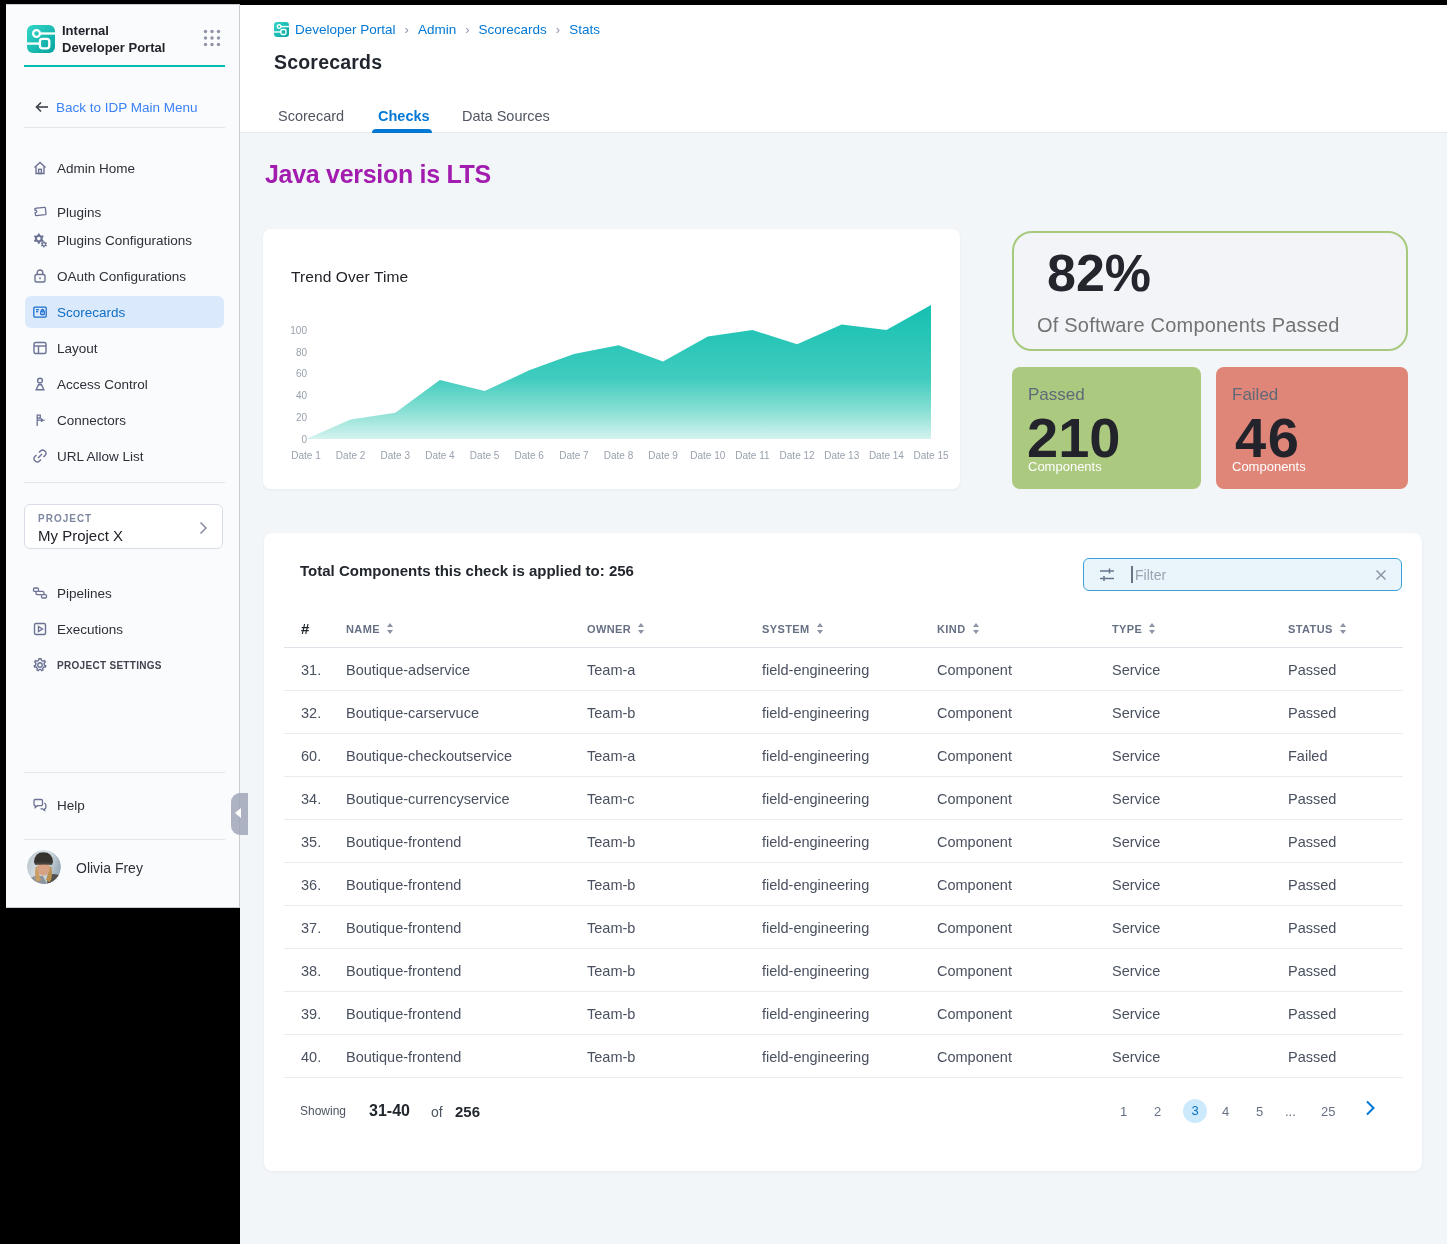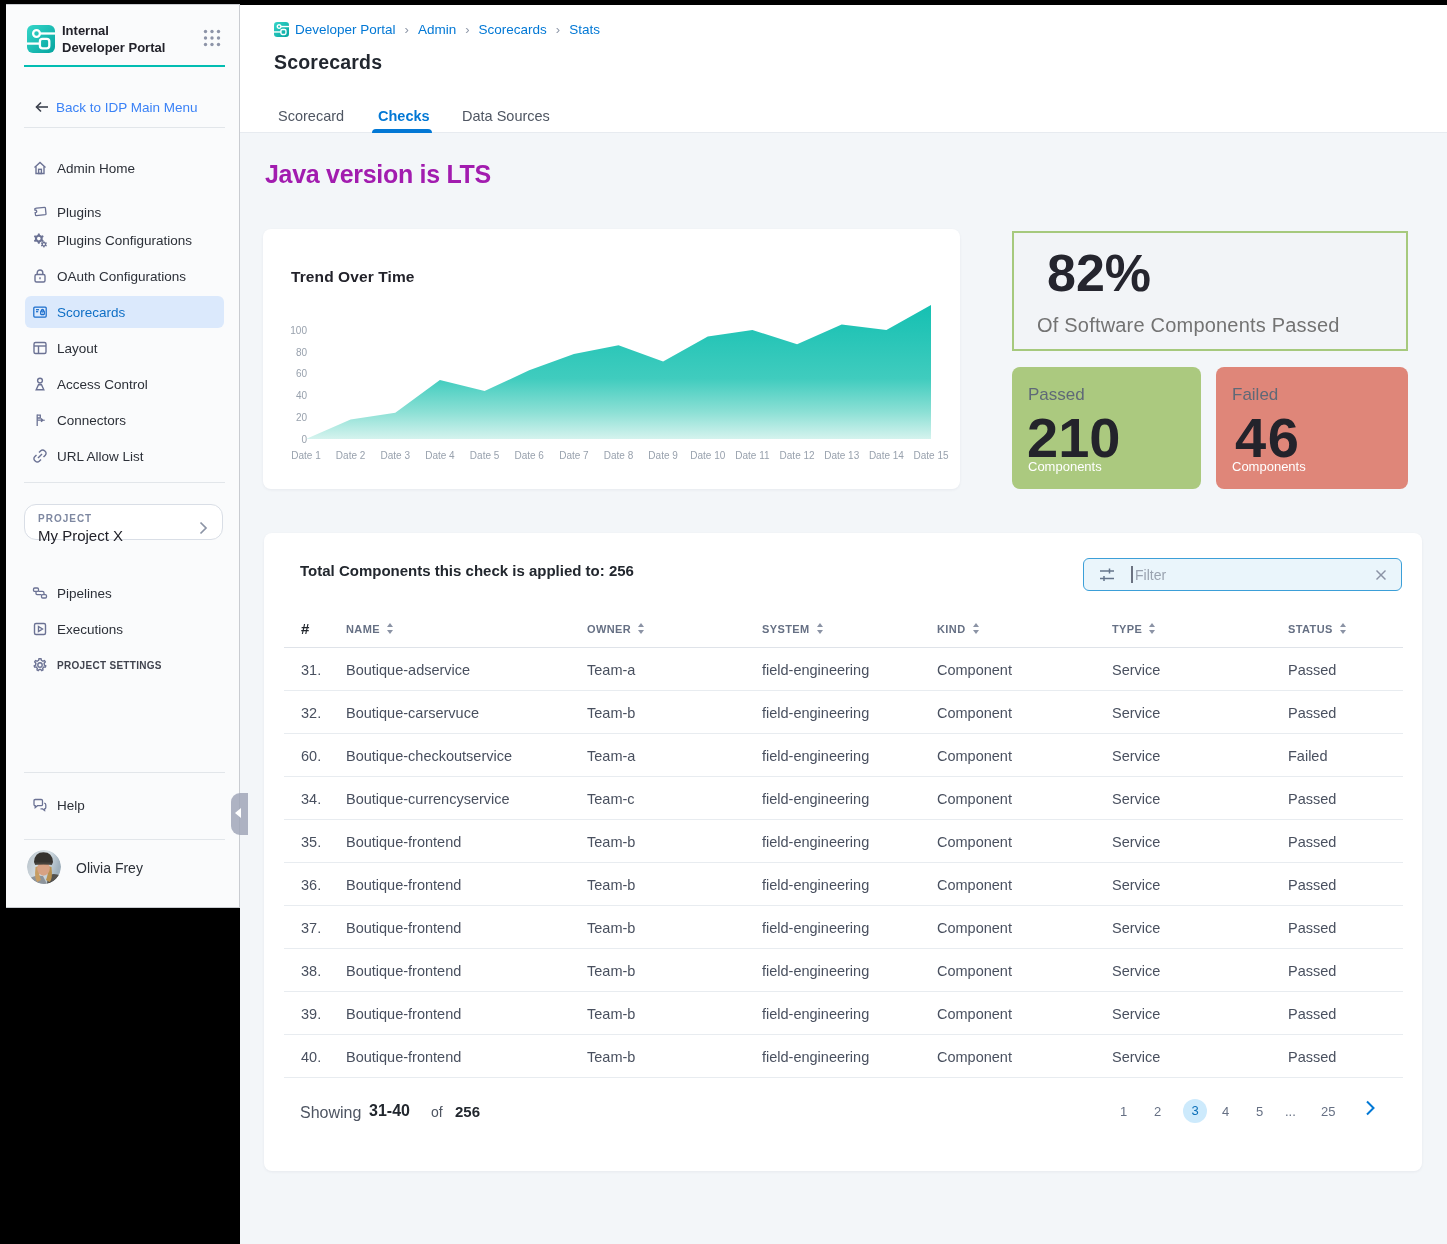--- a/index.html
+++ b/index.html
@@ -22,26 +22,26 @@
   .tab { position:absolute; top:103px; font-size:14.5px; color:#4f5662; }
   #tab-underline { position:absolute; left:132px; top:124px; width:60px; height:4px;
                    background:#0278d5; border-radius:4px 4px 0 0; }
 
   #h1 { position:absolute; left:25px; top:155px; font-size:25px; font-weight:bold;
         color:#a21caf; letter-spacing:-0.3px; }
 
   
   #trend { position:absolute; left:23px; top:224px; width:697px; height:260px;
            background:#fff; border-radius:8px; box-shadow:0 1px 3px rgba(40,41,61,.06); }
-  #trend h3 { position:absolute; left:28px; top:39px; font-size:15.5px; font-weight:bold;
+  #trend h3 { position:absolute; left:28px; top:39px; font-size:15.5px; font-weight:normal;
               color:#22222a; letter-spacing:0.1px; }
 
   
   #pct { position:absolute; left:772px; top:226px; width:396px; height:120px;
-         background:#f2f4f7; border:2px solid #a6c97d; border-radius:0; }
+         background:#f2f4f7; border:2px solid #a6c97d; border-radius:20px; }
   #pct .big { position:absolute; left:33px; top:10px; font-size:52px; font-weight:bold;
               color:#25252e; }
   #pct .sub { position:absolute; left:23px; top:81px; font-size:20px; letter-spacing:0.2px; color:#737373; }
 
   .statcard { position:absolute; top:362px; height:122px; border-radius:8px; }
   #passed { left:772px; width:189px; background:#abc97f; }
   #failed { left:976px; width:192px; background:#df8679; }
   #failed .num { left:19px; letter-spacing:1.5px; }
   .statcard .lbl { position:absolute; left:16px; top:18px; font-size:17px; color:#5f6977; }
   .statcard .num { position:absolute; left:15px; top:38px; font-size:56px; font-weight:bold;
@@ -79,22 +79,22 @@
                color:#22222a; line-height:17px; }
   #grid-icon { position:absolute; left:197px; top:24px; }
   #teal-line { position:absolute; left:18px; top:60px; width:201px; height:2px; background:#02bdb2; }
   #back-row { position:absolute; left:28px; top:92px; font-size:13.5px; color:#3b82f6;
               display:flex; align-items:center; height:20px; }
   .sdiv { position:absolute; left:18px; width:201px; height:1px; background:#e2e6ea; }
   .mitem { position:absolute; left:19px; width:199px; height:32px; display:flex;
            align-items:center; font-size:13.5px; color:#2c3038; border-radius:6px; }
   .mitem svg { margin-left:7px; margin-right:9px; flex:none; }
   .mitem.active { background:#dbe9fc; color:#0f6fc5; }
-  #proj-card { position:absolute; left:18px; top:499px; width:199px; height:36px;
-               background:#fff; border:1px solid #d9dee6; border-radius:12px;text-align:right; }
+  #proj-card { position:absolute; left:18px; top:499px; width:199px; height:45px;
+               background:#fff; border:1px solid #d9dee6; border-radius:6px;text-align:right; }
   #proj-card .pl { position:absolute; left:13px; top:8px; font-size:10px; color:#7e88a1;
                    letter-spacing:1px; font-weight:bold; }
   #proj-card .pn { position:absolute; left:13px; top:22px; font-size:15px; color:#22222a; }
   #proj-card .pc { position:absolute; right:10px; top:14px; color:#8b93a5; }
   #psettings { font-size:10px; letter-spacing:0.3px; color:#40434e; font-weight:bold; }
   #avatar { position:absolute; left:21px; top:845px; width:34px; height:34px;
             border-radius:50%; overflow:hidden; }
   #uname { position:absolute; left:70px; top:855px; font-size:14px; color:#2c3038; }
   #collapse { position:absolute; left:225px; top:788px; width:17px; height:42px;
               background:rgba(160,166,184,0.85); border-radius:9px 0 0 9px; z-index:5; }
@@ -305,21 +305,21 @@
               <td>Team-b</td>
               <td>field-engineering</td>
               <td>Component</td>
               <td>Service</td>
               <td>Passed</td>
             </tr>
 
       </tbody>
         </table>
       <div id="pagerow">
-        <span style="position:absolute;left:16px;top:17px;font-size:16px;color:#4e5562;">Showing</span>
+        <span style="position:absolute;left:16px;top:17px;font-size:12px;color:#4e5562;">Showing</span>
         <span style="position:absolute;left:85px;top:15px;font-size:16px;font-weight:bold;color:#22272e;">31-40</span>
         <span style="position:absolute;left:147px;top:17px;font-size:14px;color:#4e5562;">of</span>
         <span style="position:absolute;left:171px;top:16px;font-size:15px;font-weight:bold;color:#22272e;">256</span>
         <span class="pg" style="left:836px;">1</span>
         <span class="pg" style="left:870px;">2</span>
         <span class="pg pgact" style="left:899px;">3</span>
         <span class="pg" style="left:938px;">4</span>
         <span class="pg" style="left:972px;">5</span>
         <span class="pg" style="left:1001px;">...</span>
         <span class="pg" style="left:1037px;">25</span>

